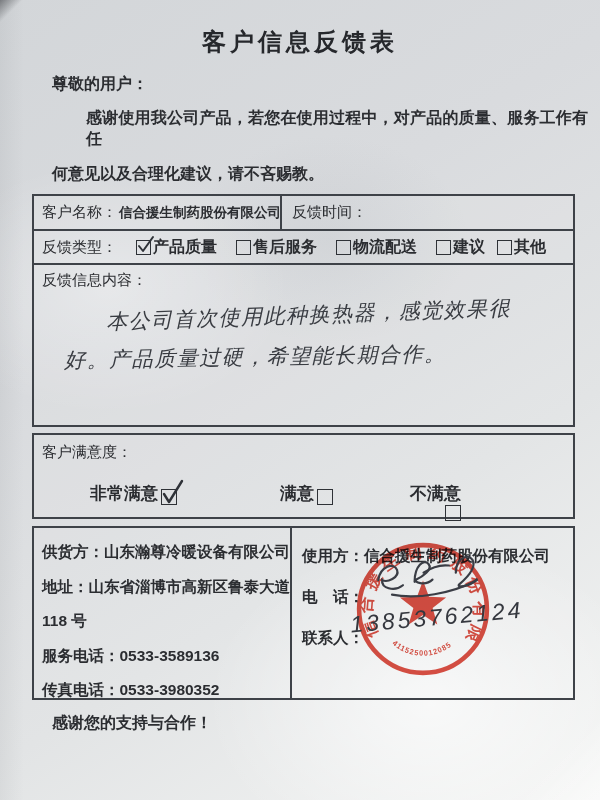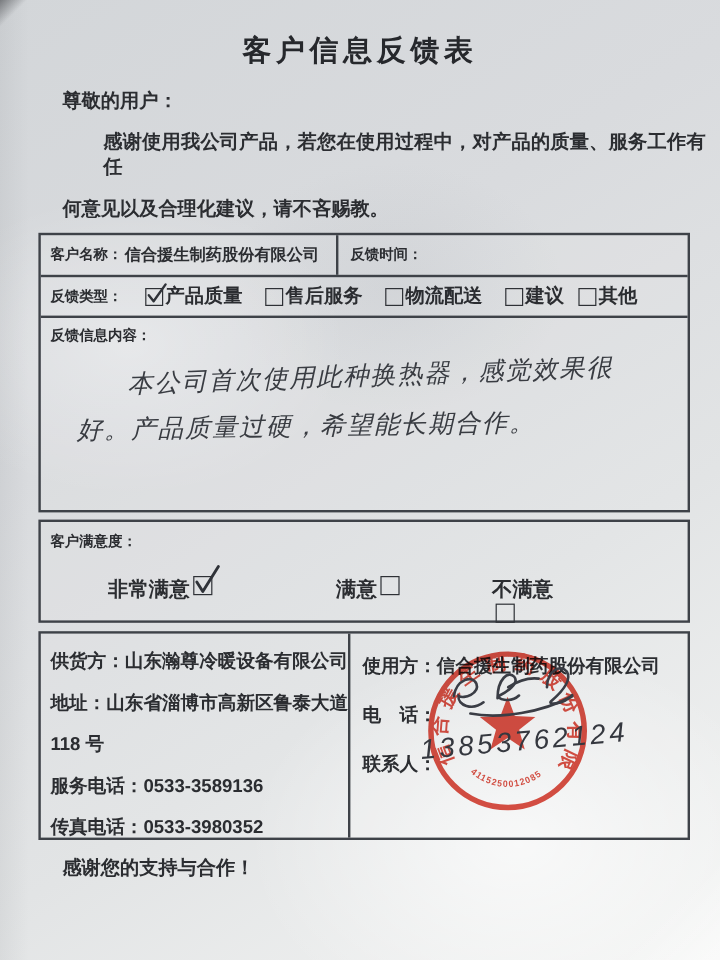--- a/index.html
+++ b/index.html
@@ -23,34 +23,34 @@
   }
   .title{margin:0;padding-top:26px;text-align:center;font-size:24px;font-weight:700;letter-spacing:4px;color:#26282c;}
   .salutation{margin:16px 0 0 52px;font-size:16px;font-weight:600;}
   .intro1{margin:13px 0 0 86px;font-size:16px;font-weight:600;letter-spacing:0.2px;}
   .intro2{margin:14px 0 0 52px;font-size:16px;font-weight:600;}
   .box{margin-left:32px;width:543px;border:2px solid #3e4248;box-sizing:border-box;background:rgba(255,255,255,0.06);}
   .box-a{margin-top:9px;}
   .row1{display:flex;height:33px;border-bottom:2px solid #3e4248;}
   .cell-cust{width:248px;border-right:2px solid #3e4248;box-sizing:border-box;display:flex;align-items:center;padding-left:8px;white-space:nowrap;overflow:hidden;}
   .cell-time{flex:1;display:flex;align-items:center;padding-left:10px;}
-  .lbl{font-size:12px;font-weight:700;color:#2b2d31;white-space:nowrap;}
+  .lbl{font-size:15px;font-weight:400;color:#2b2d31;white-space:nowrap;}
   .val-sm{font-size:13.5px;font-weight:700;margin-left:2px;white-space:nowrap;}
   .row2{display:flex;align-items:center;height:32px;border-bottom:2px solid #3e4248;padding-left:8px;}
   .cb-item{display:inline-flex;align-items:center;margin-left:19px;font-size:16px;font-weight:700;white-space:nowrap;}
   .cb-item:first-of-type{margin-left:13px;}
   .cbox{position:relative;display:inline-block;width:13px;height:13px;border:1.8px solid #2e3136;margin-right:2px;flex:0 0 auto;}
   .cbox .tick{position:absolute;left:-1px;top:-7px;overflow:visible;}
   .row3{height:160px;padding:6px 8px;box-sizing:border-box;position:relative;}
   .hw{font-style:italic;font-weight:500;color:#393c42;letter-spacing:1.5px;font-size:21px;}
   .hw1{margin:10px 0 0 64px;transform:rotate(-2deg);}
   .hw2{margin:14px 0 0 22px;transform:rotate(-1deg);}
   .box-b{margin-top:6px;height:86px;padding:8px;position:relative;}
   .sat-row{position:relative;height:30px;margin-top:20px;}
-  .sat-item{position:absolute;top:0;display:inline-flex;align-items:flex-start;font-size:17px;font-weight:700;white-space:nowrap;}
+  .sat-item{position:absolute;top:0;display:inline-flex;align-items:flex-end;font-size:17px;font-weight:700;white-space:nowrap;}
   .sat-item .cbox{margin:0 0 0 3px;width:14px;height:14px;}
   .sat-1{left:48px;} .sat-2{left:238px;} .sat-3{left:368px;flex-direction:column;}
   .big-tick{position:absolute;left:-2px;top:-13px;overflow:visible;}
   .box-c{margin-top:7px;height:174px;display:flex;}
   .col-left{width:258px;border-right:2px solid #3e4248;box-sizing:border-box;padding:7px 4px 0 8px;}
   .col-left .ln{font-size:15.5px;font-weight:700;line-height:34.5px;white-space:nowrap;}
   .col-right{flex:1;position:relative;padding:7px 4px 0 10px;box-sizing:border-box;}
   .col-right .lnr{font-size:15.5px;font-weight:700;line-height:41px;white-space:nowrap;}
   .closing{margin:13px 0 0 52px;font-size:16px;font-weight:700;}
   .stamp{position:absolute;left:60px;top:10px;width:142px;height:142px;color:#d8382a;mix-blend-mode:multiply;opacity:0.88;}

